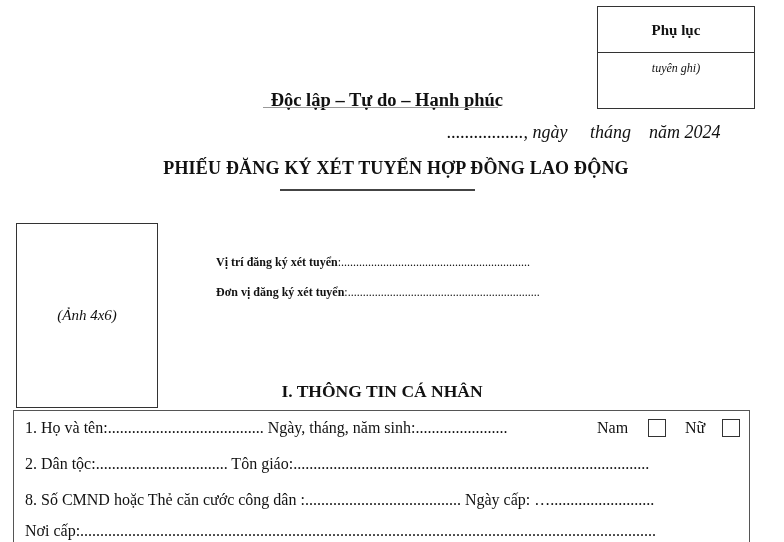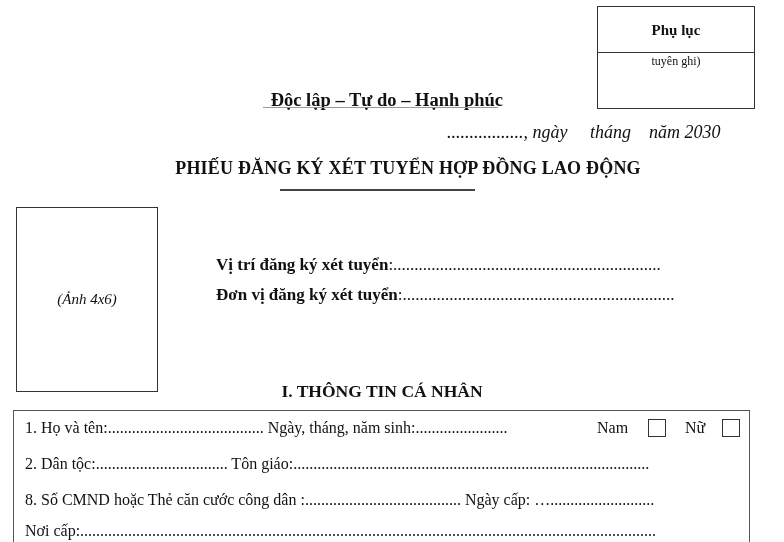--- a/index.html
+++ b/index.html
@@ -17,60 +17,60 @@
       border: 1.5px solid #333;
     }
     .appendix-title {
       height: 46px; border-bottom: 1.5px solid #333;
       font-weight: bold; font-size: 15px;
       display: flex; align-items: center; justify-content: center;
       padding-top: 2px;
       text-align: center;
     }
     .appendix-note {
-      font-size: 12px; text-align: center;
-      margin-top: 1px;
+      font-style: italic; font-size: 12px; text-align: center;
+      margin-top: 8px;
     }
 
     .nation {
       position: absolute; left: 60px; top: 50px; width: 443px;
       text-align: right; font-weight: bold; font-size: 18.5px; line-height: 24px;
       letter-spacing: 0.1px;
     }
     .motto { position: absolute; left: 60px; top: 88px; width: 443px; text-align: right;
       font-weight: bold; font-size: 18.5px; line-height: 24px; }
     .motto-rule {
       position: absolute; left: 263px; top: 107px; width: 235px;
       border-top: 1px solid #999;
     }
 
     .date-line {
       position: absolute; left: 447px; top: 122px;
       font-style: italic; font-size: 18px; white-space: pre;
     }
 
     .form-title {
-      position: absolute; left: 12px; top: 158px; width: 764px;
+      position: absolute; left: 0; top: 158px; width: 764px;
       text-align: center; font-weight: bold; font-size: 18px; letter-spacing: 0.2px; padding-left: 28px;
     }
     .title-rule {
       position: absolute; left: 280px; top: 189px; width: 195px;
       border-top: 2px solid #444;
     }
 
     .photo-box {
-      position: absolute; left: 16px; top: 207px;
+      position: absolute; left: 16px; top: 223px;
       width: 142px; height: 185px;
       border: 1.5px solid #333;
       display: flex; align-items: center; justify-content: center;
     }
     .photo-label { font-style: italic; font-size: 15px; }
 
     .reg-field {
-      position: absolute; left: 216px; font-size: 17px; white-space: nowrap;
+      position: absolute; left: 216px; font-size: 12px; white-space: nowrap;
     }
     .reg-field .lbl { font-weight: bold; }
     .reg-field .dots { font-weight: normal; }
     .reg1 { top: 255px; }
     .reg2 { top: 285px; }
 
     .section-title {
       position: absolute; left: 0; top: 381px; width: 764px;
       text-align: center; font-weight: bold; font-size: 17.5px;
     }
@@ -103,21 +103,21 @@
 <div class="page">
 
   <div class="appendix-box">
     <div class="appendix-title">Phụ lục</div>
     <div class="appendix-note">tuyên ghi)</div>
   </div>
 
   <div class="motto">Độc lập – Tự do – Hạnh phúc</div>
   <div class="motto-rule"></div>
 
-  <div class="date-line">................., ngày     tháng    năm 2030</div>
+  <div class="date-line">................., ngày     tháng    năm 2024</div>
 
   <div class="form-title">PHIẾU ĐĂNG KÝ XÉT TUYỂN HỢP ĐỒNG LAO ĐỘNG</div>
   <div class="title-rule"></div>
 
   <div class="photo-box">
     <span class="photo-label">(Ảnh 4x6)</span>
   </div>
 
   <div class="reg-field reg1">
     <span class="lbl">Vị trí đăng ký xét tuyển</span><span class="dots">:...............................................................</span>

